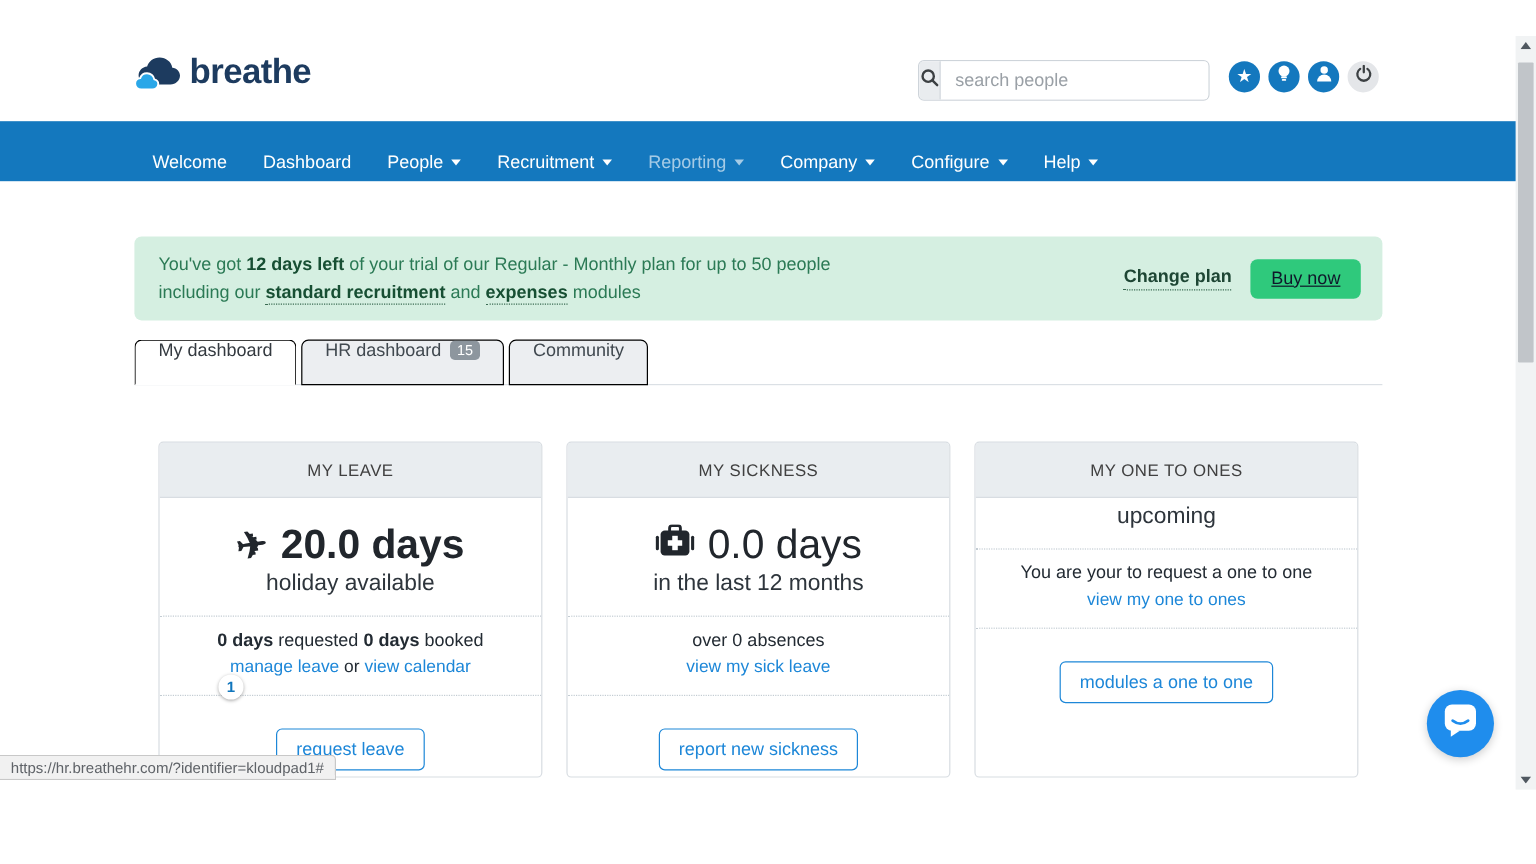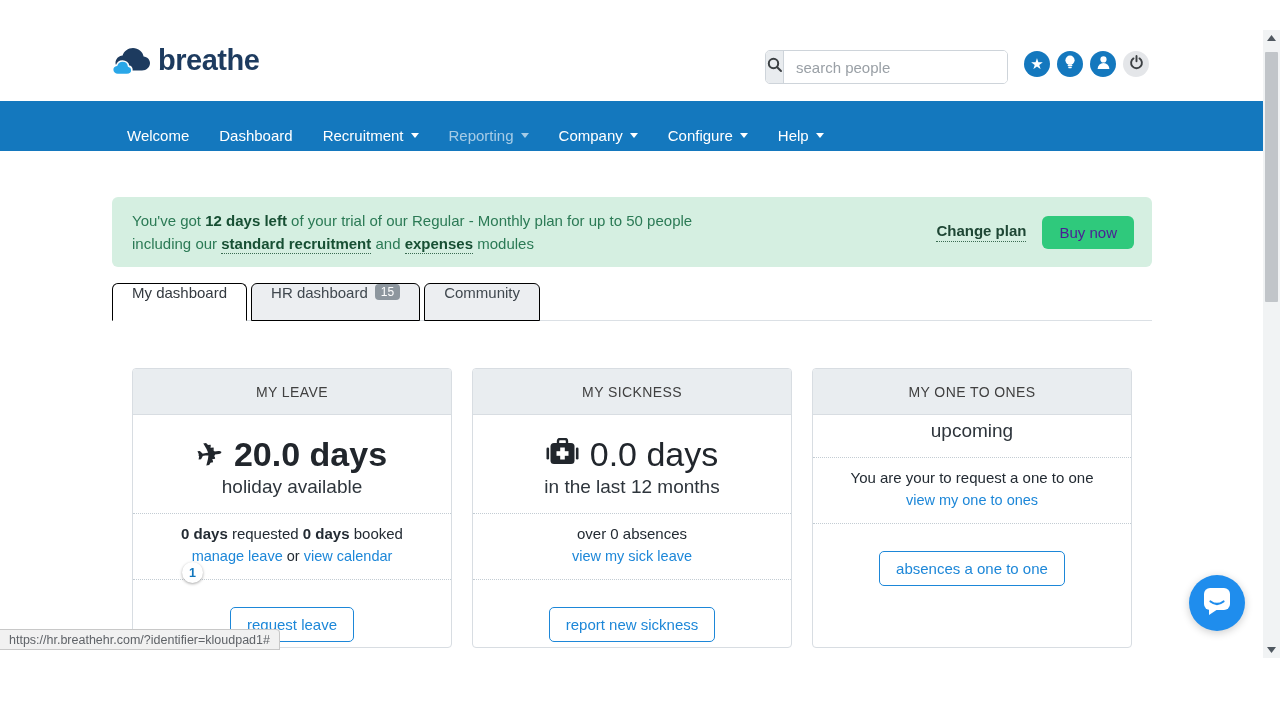--- a/index.html
+++ b/index.html
@@ -37,22 +37,22 @@
 
   
   .trial-banner { position: absolute; left: 112px; top: 197px; width: 1040px; height: 70px; background: #d5efe1;
                   border-radius: 6px; display: flex; align-items: center; }
   .trial-text { margin-left: 20px; width: 650px; font-size: 15px; line-height: 23px; color: #2b7a55; }
   .trial-text b { color: #174f33; font-weight: 700; }
   .trial-text b.dotted { border-bottom: 1px dotted #3a6b52; padding-bottom: 1px; }
   .trial-actions { margin-left: auto; margin-right: 18px; display: flex; align-items: center; gap: 16px; }
   .change-plan { font-size: 15px; font-weight: 700; color: #1e4634; border-bottom: 1px dotted #3a6b52;
                  padding-bottom: 2px; cursor: pointer; }
-  .buy-now { background: #2fc97c; color: #4c1d95; font-size: 15px; border: none; border-radius: 6px;
-             padding: 8px 17px; cursor: pointer; font-family: "Liberation Sans", sans-serif; }
+  .buy-now { background: #2fc97c; color: #0f172a; font-size: 15px; border: none; border-radius: 6px;
+             padding: 8px 17px; cursor: pointer; font-family: "Liberation Sans", sans-serif; text-decoration: underline; }
 
   
   .tabs-row { position: absolute; left: 112px; top: 283px; width: 1040px; height: 38px; }
   .tabs-row::after { content: ""; position: absolute; left: 0; right: 0; bottom: 0; height: 1px; background: #dbe0e5; }
   .tab { position: relative; float: left; height: 38px; padding: 0 19px; display: flex; align-items: flex-start; gap: 7px;
          font-size: 15px; color: #40484f; background: #eceef1; border: 1px solid #000000;
          border-radius: 6px 6px 0 0; margin-right: 4px; cursor: pointer; z-index: 1; }
   .tab.active { background: #fff; border-bottom-color: #fff; color: #343a40; z-index: 2; }
   .tab-badge { background: #8d969e; color: #fff; font-size: 12px; border-radius: 4px; padding: 2px 6px; line-height: 1; }
 
@@ -165,20 +165,24 @@
 
   <div class="navbar">
     <div class="nav-inner">
       <div class="nav-item">
         <span>Welcome</span>
       </div>
       <div class="nav-item">
         <span>Dashboard</span>
       </div>
       <div class="nav-item">
+        <span>People</span>
+        <span class="caret"></span>
+      </div>
+      <div class="nav-item">
         <span>Recruitment</span>
         <span class="caret"></span>
       </div>
       <div class="nav-item muted">
         <span>Reporting</span>
         <span class="caret"></span>
       </div>
       <div class="nav-item">
         <span>Company</span>
         <span class="caret"></span>
@@ -268,21 +272,21 @@
     <div class="card">
       <div class="card-header">MY ONE TO ONES</div>
       <div class="card-body">
         <div class="sub-line">upcoming</div>
         <hr class="dotted-divider">
         <div class="stat-line">You are your to request a one to one</div>
         <div class="links-line">
           <span class="link">view my one to ones</span>
         </div>
         <hr class="dotted-divider">
-        <button class="card-button">absences a one to one</button>
+        <button class="card-button">modules a one to one</button>
       </div>
     </div>
 
   </div>
 
   <div class="setup-badge">1</div>
 
   <div class="status-tooltip">https://hr.breathehr.com/?identifier=kloudpad1#</div>
 
   <div class="intercom">

